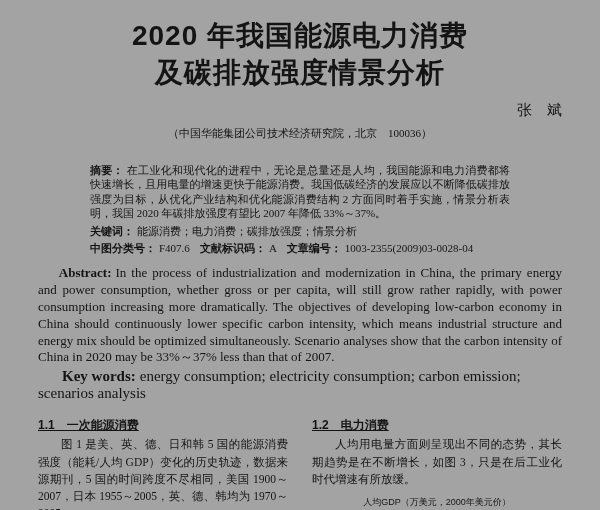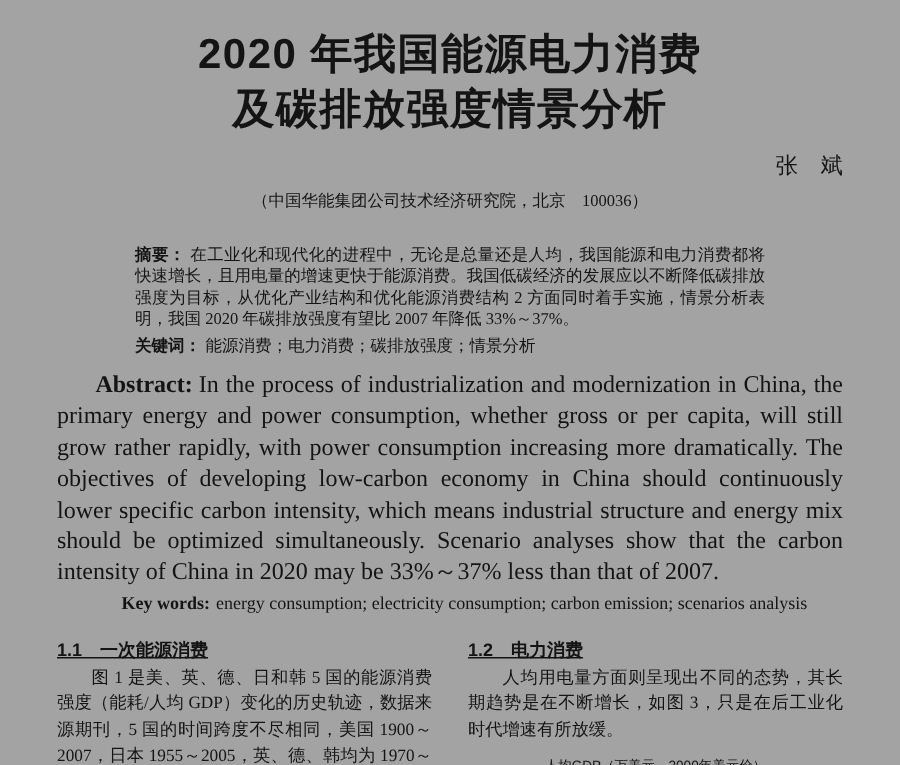--- a/index.html
+++ b/index.html
@@ -18,25 +18,25 @@
   .affiliation { text-align:center; font-size:11px; margin-top:6px; }
   .abstract-cn, .keywords-cn, .classification {
     margin:0 52px; font-size:11px; line-height:1.32; text-align:justify;
   }
   .abstract-cn { margin-top:22px; }
   .keywords-cn { margin-top:3px; }
   .classification { margin-top:3px; }
   b.hei { font-family:"Liberation Sans","DejaVu Sans",sans-serif; margin-right:3px; }
   .classification .val { margin-right:10px; }
   .abstract-en {
-    margin-top:9px; font-size:16px; line-height:1.3;
+    margin-top:9px; font-size:13px; line-height:1.3;
     text-align:justify; text-indent:1.6em;
   }
   .abstract-en b { margin-right:4px; }
-  .keywords-en { font-size:12px; text-indent:1.6em; margin-top:2px;text-align:center; }
+  .keywords-en { font-size:15px; text-indent:1.6em; margin-top:2px; }
   .keywords-en b { margin-right:4px; }
   .columns { display:flex; gap:24px; margin-top:11px; }
   .col { flex:1; font-size:11.5px; line-height:1.5; text-align:justify; min-width:0; }
   .col h2 {
     font-family:"Liberation Sans","DejaVu Sans",sans-serif;
     font-size:12.5px; margin:2px 0 4px; font-weight:bold;
   }
   .col h3 {
     font-family:"Liberation Sans","DejaVu Sans",sans-serif;
     font-size:12px; margin:3px 0 2px; font-weight:bold;text-decoration:underline;
@@ -76,20 +76,21 @@
     <span>及碳排放强度情景分析</span>
   </h1>
 
   <div class="author">张　斌</div>
   <div class="affiliation">（中国华能集团公司技术经济研究院，北京　100036）</div>
 
   <p class="abstract-cn"><b class="hei">摘要：</b><span>在工业化和现代化的进程中，无论是总量还是人均，我国能源和电力消费都将快速增长，且用电量的增速更快于能源消费。我国低碳经济的发展应以不断降低碳排放强度为目标，从优化产业结构和优化能源消费结构 2 方面同时着手实施，情景分析表明，我国 2020 年碳排放强度有望比 2007 年降低 33%～37%。</span></p>
 
   <p class="keywords-cn"><b class="hei">关键词：</b><span>能源消费；电力消费；碳排放强度；情景分析</span></p>
 
+  <p class="classification"><b class="hei">中图分类号：</b><span class="val">F407.6</span><b class="hei">文献标识码：</b><span class="val">A</span><b class="hei">文章编号：</b><span class="val">1003-2355(2009)03-0028-04</span></p>
 
   <p class="abstract-en"><b>Abstract:</b><span>In the process of industrialization and modernization in China, the primary energy and power consumption, whether gross or per capita, will still grow rather rapidly, with power consumption increasing more dramatically. The objectives of developing low-carbon economy in China should continuously lower specific carbon intensity, which means industrial structure and energy mix should be optimized simultaneously. Scenario analyses show that the carbon intensity of China in 2020 may be 33%～37% less than that of 2007.</span></p>
 
   <p class="keywords-en"><b>Key words:</b><span>energy consumption; electricity consumption; carbon emission; scenarios analysis</span></p>
 
   <div class="columns">
 
     <div class="col">
       <h3>1.1　一次能源消费</h3>
       <p>图 1 是美、英、德、日和韩 5 国的能源消费强度（能耗/人均 GDP）变化的历史轨迹，数据来源期刊，5 国的时间跨度不尽相同，美国 1900～2007，日本 1955～2005，英、德、韩均为 1970～2005。</p>

